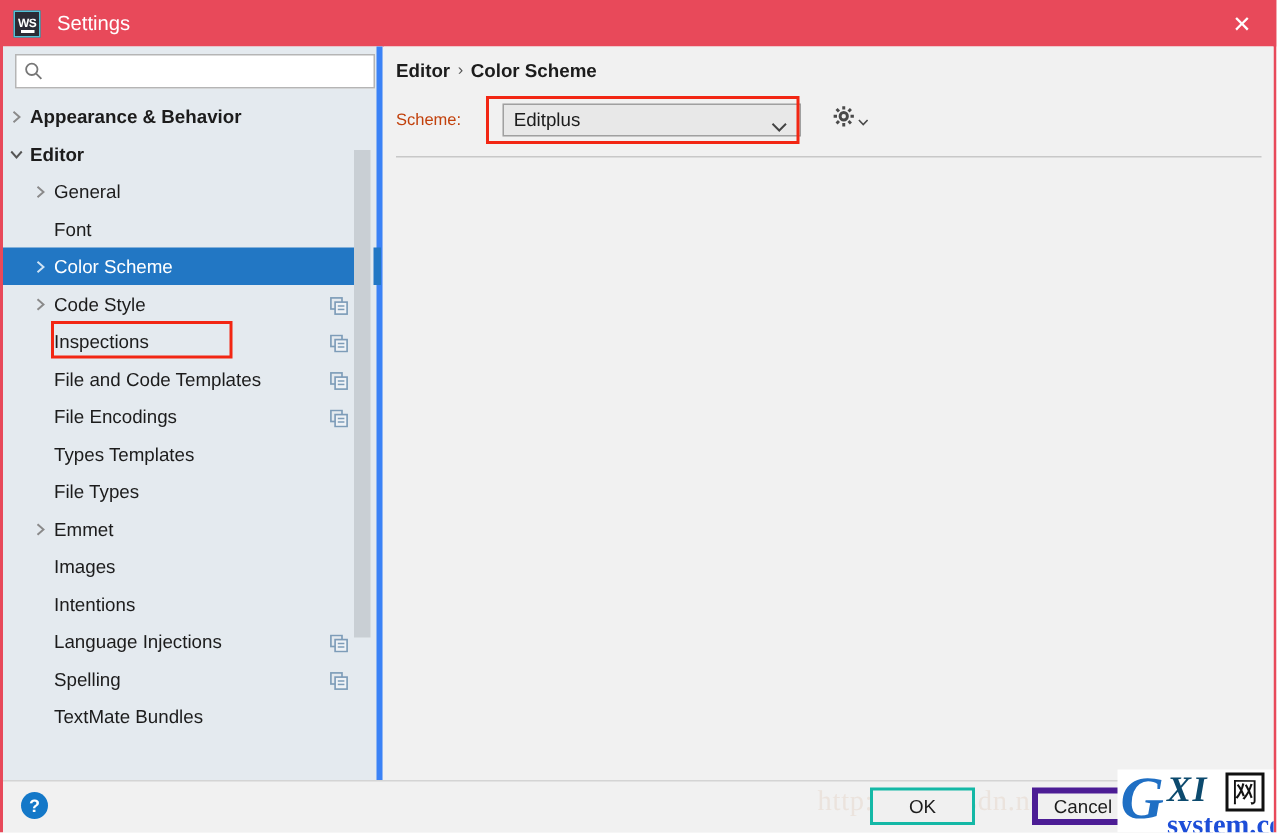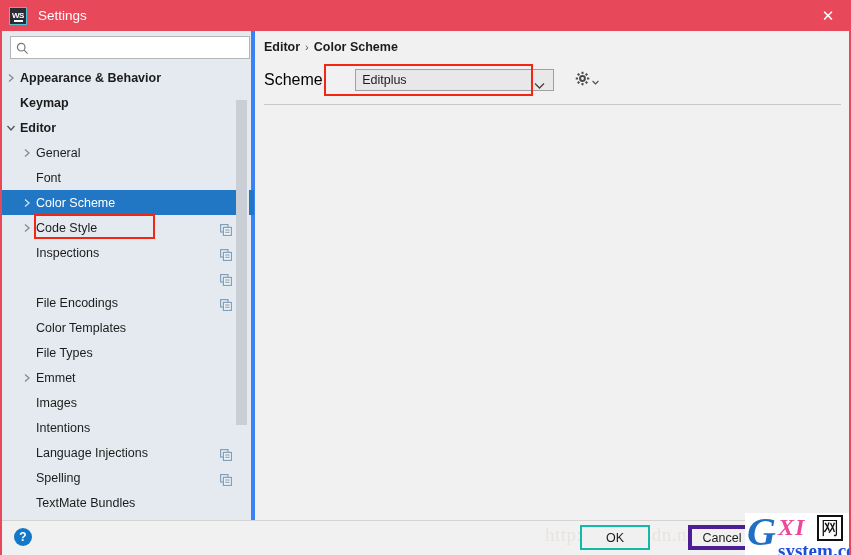--- a/index.html
+++ b/index.html
@@ -162,21 +162,21 @@
     font-size: 12.5px; font-weight: bold; color: #1c1c1c;
     display: flex; align-items: center; gap: 5px;
   }
   .crumb-sep { font-weight: normal; color: #555; font-size: 11px; }
 
   .scheme-row {
     position: absolute; left: 8px; top: 38px;
     display: flex; align-items: center;
   }
   .scheme-label {
-    font-size: 16px; color: #000000;
+    font-size: 11px; color: #c2410c;
     margin-right: 11px;
   }
   .combo {
     position: relative;
     width: 199px; height: 22px;
     background: #e8e8e8;
     border: 1px solid #a0a0a0;
     box-sizing: border-box;
     display: flex; align-items: center;
     cursor: pointer;
@@ -257,21 +257,21 @@
   .gxi-g {
     position: absolute; left: 2px; top: -1px;
     font-family: "Liberation Serif", serif;
     font-weight: bold; font-style: italic;
     font-size: 40px; color: #1f6fc4; line-height: 1;
   }
   .gxi-xi {
     position: absolute; left: 33px; top: 2px;
     font-family: "Liberation Serif", serif;
     font-weight: bold; font-style: italic;
-    font-size: 24px; color: #ec4899; line-height: 1;
+    font-size: 24px; color: #0c4a6e; line-height: 1;
     letter-spacing: 1px;
   }
   .gxi-wang {
     position: absolute; left: 72px; top: 2px;
     width: 26px; height: 26px;
     border: 2px solid #111;
     box-sizing: border-box;
     font-size: 18px; color: #111;
     display: flex; align-items: center; justify-content: center;
     line-height: 1;
@@ -315,24 +315,20 @@
     <div class="tree" id="tree">
         <div class="tree-row lvl0">
           <span class="arrow-slot">
             <span class="arrow">
               <svg width="8" height="10" viewBox="0 0 8 10">
                 <polyline points="2,1.5 6,5 2,8.5" fill="none" stroke="#8a8a8a" stroke-width="1.3"></polyline>
               </svg>
             </span>
           </span>
           <span class="tree-label bold">Appearance &amp; Behavior</span>
-        </div>
-        <div class="tree-row lvl0">
-          <span class="arrow-slot"></span>
-          <span class="tree-label bold">Keymap</span>
         </div>
         <div class="tree-row lvl0">
           <span class="arrow-slot">
             <span class="arrow">
               <svg width="10" height="8" viewBox="0 0 10 8">
                 <polyline points="1.5,2 5,6 8.5,2" fill="none" stroke="#555" stroke-width="1.3"></polyline>
               </svg>
             </span>
           </span>
           <span class="tree-label bold">Editor</span>
@@ -382,40 +378,41 @@
           <span class="tree-label">Inspections</span>
           <span class="copy-icon"><svg width="12" height="12" viewBox="0 0 12 12">
               <rect x="0.6" y="0.6" width="7.4" height="7.4" fill="none" stroke="#7d9cb8" stroke-width="1.1"></rect>
               <rect x="3.4" y="3.4" width="8" height="8" fill="#eef2f6" stroke="#7d9cb8" stroke-width="1.1"></rect>
               <line x1="5.2" y1="6" x2="9.6" y2="6" stroke="#7d9cb8" stroke-width="1"></line>
               <line x1="5.2" y1="8.3" x2="9.6" y2="8.3" stroke="#7d9cb8" stroke-width="1"></line>
             </svg></span>
         </div>
         <div class="tree-row lvl1">
           <span class="arrow-slot"></span>
+          <span class="tree-label">File and Code Templates</span>
           <span class="copy-icon"><svg width="12" height="12" viewBox="0 0 12 12">
               <rect x="0.6" y="0.6" width="7.4" height="7.4" fill="none" stroke="#7d9cb8" stroke-width="1.1"></rect>
               <rect x="3.4" y="3.4" width="8" height="8" fill="#eef2f6" stroke="#7d9cb8" stroke-width="1.1"></rect>
               <line x1="5.2" y1="6" x2="9.6" y2="6" stroke="#7d9cb8" stroke-width="1"></line>
               <line x1="5.2" y1="8.3" x2="9.6" y2="8.3" stroke="#7d9cb8" stroke-width="1"></line>
             </svg></span>
         </div>
         <div class="tree-row lvl1">
           <span class="arrow-slot"></span>
           <span class="tree-label">File Encodings</span>
           <span class="copy-icon"><svg width="12" height="12" viewBox="0 0 12 12">
               <rect x="0.6" y="0.6" width="7.4" height="7.4" fill="none" stroke="#7d9cb8" stroke-width="1.1"></rect>
               <rect x="3.4" y="3.4" width="8" height="8" fill="#eef2f6" stroke="#7d9cb8" stroke-width="1.1"></rect>
               <line x1="5.2" y1="6" x2="9.6" y2="6" stroke="#7d9cb8" stroke-width="1"></line>
               <line x1="5.2" y1="8.3" x2="9.6" y2="8.3" stroke="#7d9cb8" stroke-width="1"></line>
             </svg></span>
         </div>
         <div class="tree-row lvl1">
           <span class="arrow-slot"></span>
-          <span class="tree-label">Color Templates</span>
+          <span class="tree-label">Types Templates</span>
         </div>
         <div class="tree-row lvl1">
           <span class="arrow-slot"></span>
           <span class="tree-label">File Types</span>
         </div>
         <div class="tree-row lvl1">
           <span class="arrow-slot">
             <span class="arrow">
               <svg width="8" height="10" viewBox="0 0 8 10">
                 <polyline points="2,1.5 6,5 2,8.5" fill="none" stroke="#8a8a8a" stroke-width="1.3"></polyline>

